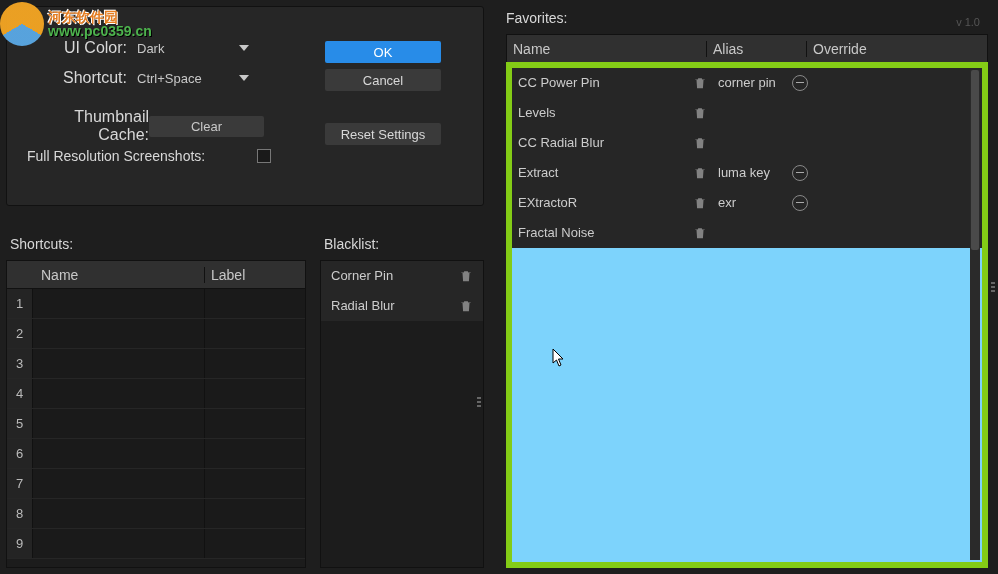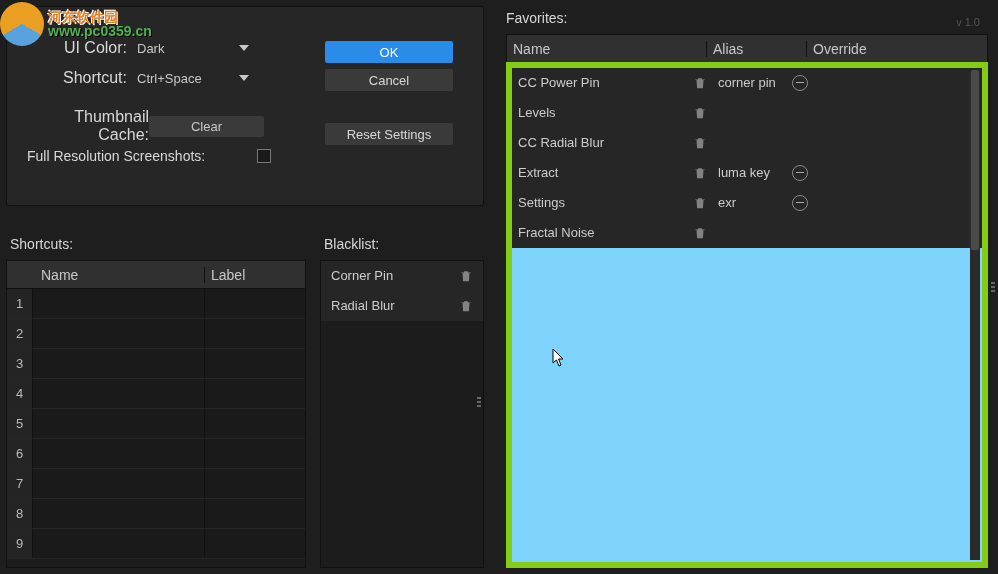--- a/index.html
+++ b/index.html
@@ -36,21 +36,21 @@
   .row-label-wide { width: 230px; color: #d8d8d8; font-size: 14px; }
 
   .dropdown {
     width: 130px; height: 20px; background: #262626; color: #c8c8c8;
     display: flex; align-items: center; justify-content: space-between;
     padding: 0 8px 0 10px; cursor: pointer; font-size: 13px;
   }
   .chevron { width:0;height:0;border-left:5px solid transparent;border-right:5px solid transparent;border-top:6px solid #c8c8c8; }
 
   .btn {
-    width: 128px; height: 22px; background: #3a3a3a; color: #d8d8d8;
+    width: 116px; height: 22px; background: #3a3a3a; color: #d8d8d8;
     border: none; border-radius: 2px; cursor: pointer; font-size: 13px;
     display:flex;align-items:center;justify-content:center;
   }
   .btn-primary { background: #288ce8; color: #fff; }
   .btn-small { width: 115px; height: 21px; background:#3a3a3a;border-radius:2px;display:flex;align-items:center;justify-content:center;cursor:pointer;font-size:13px; }
 
   .right-btn-col { position:absolute; top:34px; left:318px; display:flex;flex-direction:column;gap:6px; }
   .reset-row { position:absolute; top:116px; left:318px;border-radius:6px; }
 
   .checkbox {
@@ -312,21 +312,21 @@
             </div>
             <div class="fav-alias">luma key</div>
             <div class="fav-remove-cell">
               <div class="circle-minus">
                 <span></span>
               </div>
             </div>
             <div class="fav-override"></div>
           </div>
           <div class="fav-row">
-            <div class="fav-name">Settings</div>
+            <div class="fav-name">EXtractoR</div>
             <div class="fav-trash-cell">
               <div class="trash"><svg viewBox="0 0 24 24">
                   <path d="M6 7h12l-1 14H7L6 7zm3-3h6l1 2H8l1-2zM4 6h16v1H4z"></path>
                 </svg></div>
             </div>
             <div class="fav-alias">exr</div>
             <div class="fav-remove-cell">
               <div class="circle-minus">
                 <span></span>
               </div>

